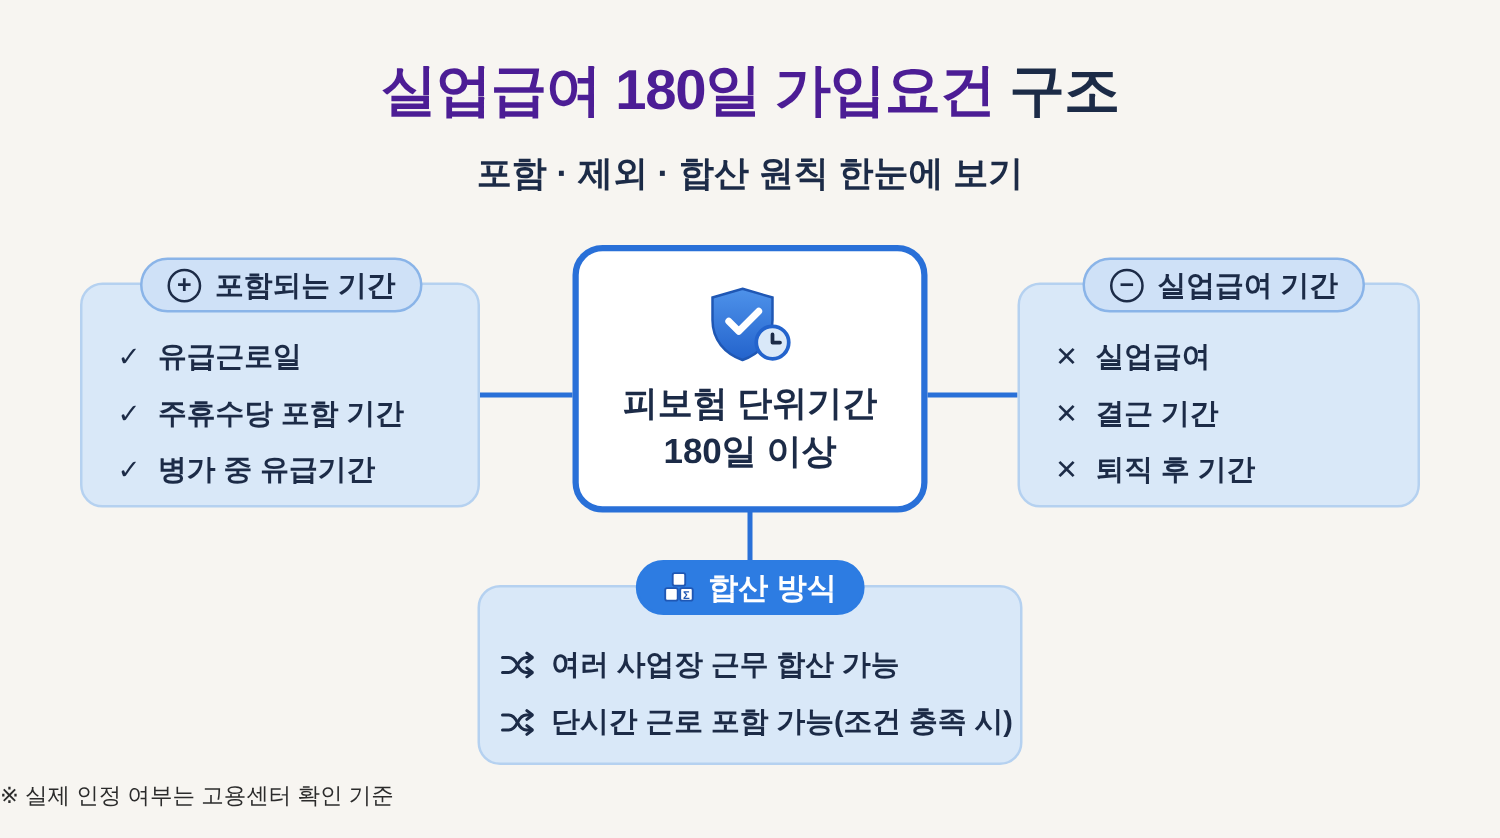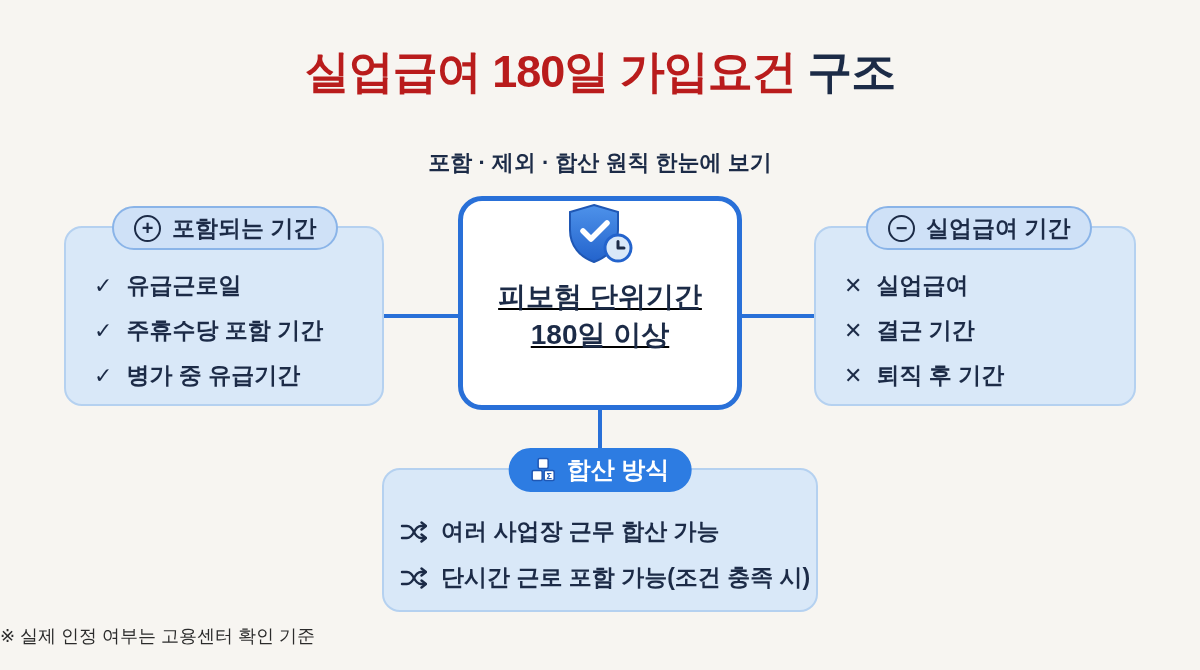--- a/index.html
+++ b/index.html
@@ -17,29 +17,28 @@
   }
   .title {
     position: absolute;
     top: 42px; left: 0; width: 100%;
     text-align: center;
     font-size: 45px;
     font-weight: 800;
     letter-spacing: -1px;
     color: #1c2b47;
   }
-  .title .hl { color: #b91c1c; }
+  .title .hl { color: #4c1d95; }
   .subtitle {
     position: absolute;
     top: 120px; left: 0; width: 100%;
     text-align: center;
-    font-size: 22px;
+    font-size: 28px;
     font-weight: 700;
     color: #1c2b47;
-    margin-top: 28px;
   }
   
   .connector { position: absolute; background: #2970d8; }
   .connector.h { height: 4px; }
   .connector.v { width: 4px; }
   #line-left  { left: 384px; top: 314px; width: 74px; }
   #line-right { left: 742px; top: 314px; width: 72px; }
   #line-down  { left: 598px; top: 409px; height: 60px; }
 
   
@@ -122,22 +121,22 @@
   .center-box {
     position: absolute;
     left: 458px; top: 196px;
     width: 284px; height: 214px;
     background: #ffffff;
     border: 5px solid #2970d8;
     border-radius: 24px;
     display: flex;
     flex-direction: column;
     align-items: center;
+    justify-content: center;
     gap: 2px;
-    text-decoration: underline;
   }
   .center-box .shield-wrap { margin-bottom: 8px; display: flex; }
   .center-text {
     font-size: 28px;
     font-weight: 800;
     color: #1c2b47;
     line-height: 1.3;
     text-align: center;
   }
   .footnote {

